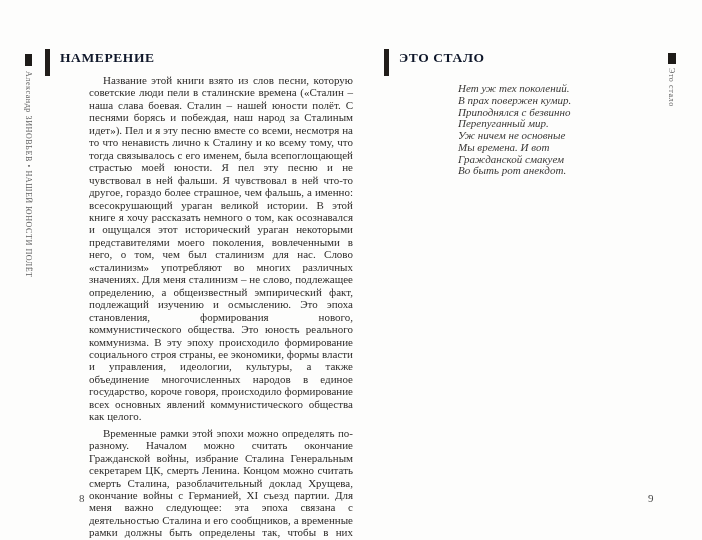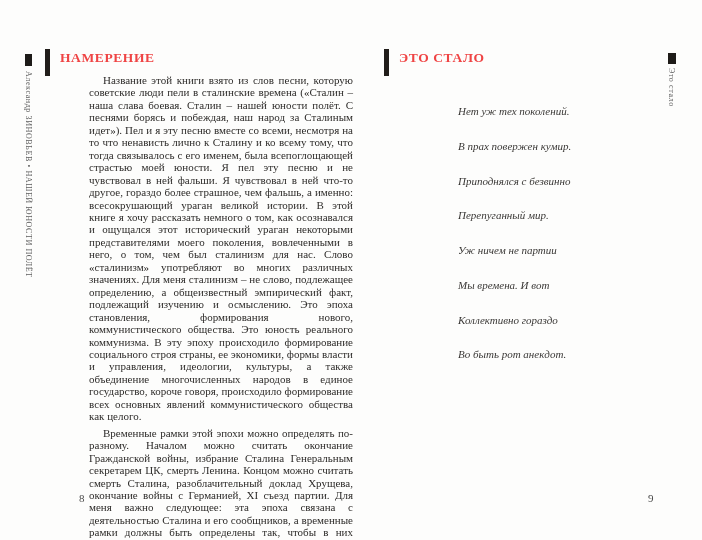--- a/index.html
+++ b/index.html
@@ -28,21 +28,21 @@
     white-space:nowrap;
     font-family:"Liberation Serif", serif;
   }
 
   .chapter-header { position:absolute; display:flex; align-items:flex-start; }
   .chapter-header.left { left:45px; top:49px; }
   .chapter-header.right { left:384px; top:49px; }
   .header-accent-bar { width:5px; height:27px; background:#211d1a; margin-right:10px; }
   .chapter-title {
     margin:0; font-size:13.5px; font-weight:bold;
-    letter-spacing:0.6px; color:#ef4444; line-height:1.1;
+    letter-spacing:0.6px; color:#0f172a; line-height:1.1;
     padding-top:2px;
     font-family:"Liberation Serif", serif;
   }
 
   .chapter-body {
     position:absolute; left:85px; top:70px; width:272px;
     font-size:11px; line-height:12.45px;
     text-align:justify;
     color:#2e2c2a;
   }
@@ -53,21 +53,21 @@
   }
   .page-number.left  { left:79px;  top:492px; }
   .page-number.right { left:648px; top:492px; }
 
   
   .poem {
     position:absolute; left:458px; top:83px;
     font-size:11px; line-height:11.75px;
     font-style:italic; color:#3a3836;
   }
-  .poem-line { white-space:nowrap;margin-top:23px; }
+  .poem-line { white-space:nowrap; }
 
   .spine-right {
     position:absolute; left:667px; top:53px;
     display:flex; flex-direction:column; align-items:center;
   }
   .spine-right .spine-bar { width:8px; height:11px; margin-bottom:4px; }
 </style>
 </head>
 <body>
 
@@ -96,23 +96,23 @@
     <div class="chapter-header right">
       <div class="header-accent-bar"></div>
       <h2 class="chapter-title">ЭТО СТАЛО</h2>
     </div>
 
     <div class="poem">
       <div class="poem-line">Нет уж тех поколений.</div>
       <div class="poem-line">В прах повержен кумир.</div>
       <div class="poem-line">Приподнялся с безвинно</div>
       <div class="poem-line">Перепуганный мир.</div>
-      <div class="poem-line">Уж ничем не партии</div>
+      <div class="poem-line">Уж ничем не основные</div>
       <div class="poem-line">Мы времена. И вот</div>
-      <div class="poem-line">Коллективно гораздо</div>
+      <div class="poem-line">Гражданской смакуем</div>
       <div class="poem-line">Во быть рот анекдот.</div>
     </div>
 
     <div class="spine-right">
       <div class="spine-bar"></div>
       <div class="spine-title">Это стало</div>
     </div>
 
     <div class="page-number right">9</div>
   </div>

